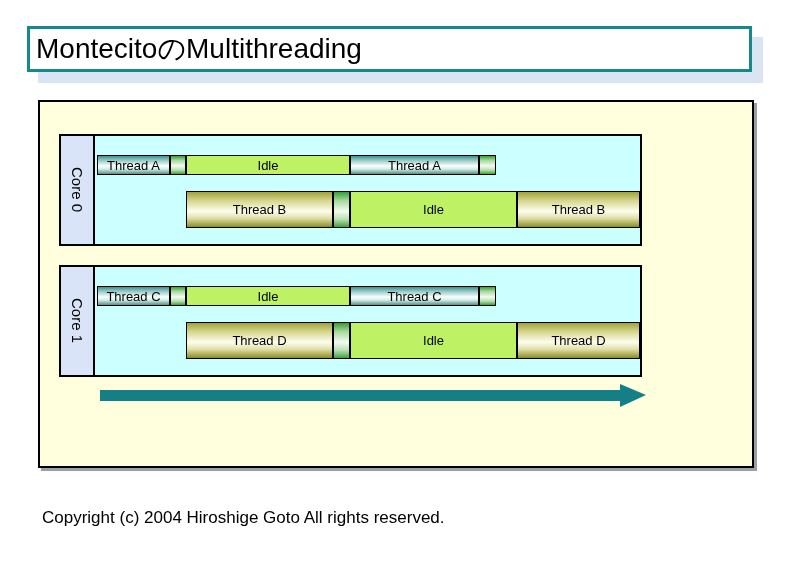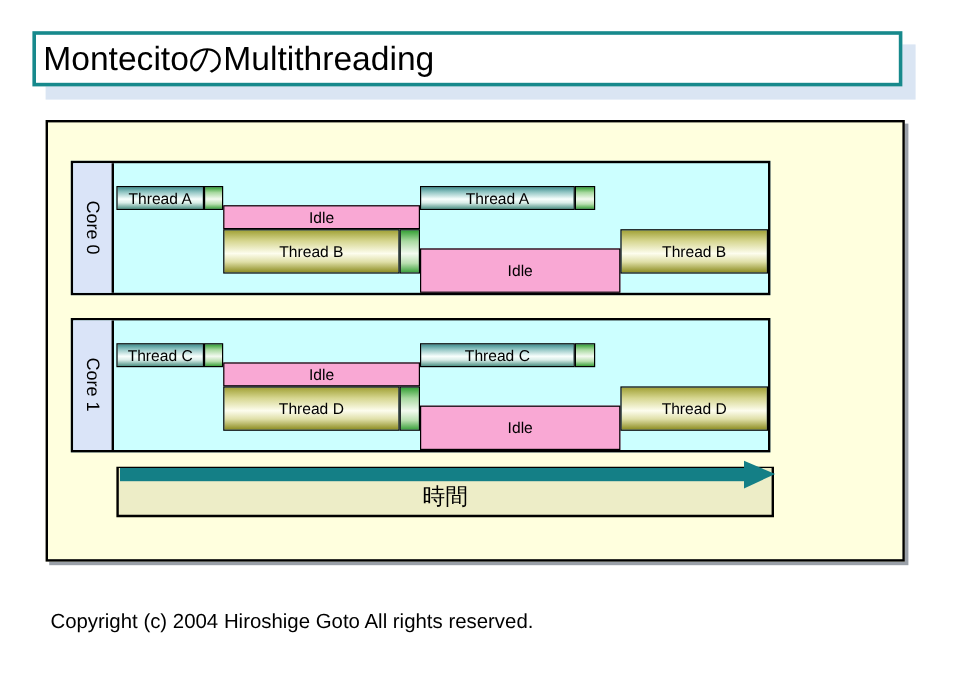--- a/index.html
+++ b/index.html
@@ -25,21 +25,21 @@
               writing-mode:vertical-rl;font-size:15px;}
   .row{position:absolute;left:34px;right:0;}
   .row1{top:19px;height:20px;}
   .row2{top:55px;height:37px;}
 
   .seg{position:absolute;top:0;height:100%;box-sizing:border-box;border:1px solid #000;
        display:flex;align-items:center;justify-content:center;font-size:13px;white-space:nowrap;}
   .seg.teal {background:linear-gradient(to bottom,#418F8F 0%,#8FC4C2 22%,#F8FFFD 55%,#D9EDE8 72%,#4F9386 100%);}
   .seg.olive{background:linear-gradient(to bottom,#A2A238 0%,#D6D690 25%,#FDFDEE 55%,#DFDFA8 75%,#8D8D22 100%);}
   .seg.cap  {background:linear-gradient(to bottom,#35A035 0%,#A8D9A0 25%,#F3FAF0 55%,#B9DFB0 78%,#3DA23D 100%);}
-  .seg.idle {background:#f9a8d4;margin-top:16px;}
+  .seg.idle {background:#bef264;}
 
   
   .time-box{position:absolute;left:57px;top:287px;width:544px;height:39px;background:#EDEDC7;
             border:2px solid #000;border-top-width:1px;display:flex;align-items:center;justify-content:center;}
   .time-box span{font-size:19px;padding-top:8px;}
   .arrow-shaft{position:absolute;left:60px;top:288px;width:520px;height:11px;background:#147F86;}
   .arrow-head{position:absolute;left:580px;top:282px;width:0;height:0;
               border-left:26px solid #147F86;border-top:11px solid transparent;border-bottom:12px solid transparent;}
 
   
@@ -83,23 +83,20 @@
         <div class="seg cap" style="left:384px;width:17px;"></div>
       </div>
       <div class="row row2">
         <div class="seg olive" style="left:91px;width:147px;">Thread D</div>
         <div class="seg cap" style="left:238px;width:17px;"></div>
         <div class="seg idle" style="left:255px;width:167px;">Idle</div>
         <div class="seg olive" style="left:422px;width:123px;">Thread D</div>
       </div>
     </div>
 
-    <div class="time-box">
-      <span>時間</span>
-    </div>
     <div class="arrow-shaft"></div>
     <div class="arrow-head"></div>
 
   </div>
 
   <div class="copyright">Copyright (c) 2004 Hiroshige Goto All rights reserved.</div>
 
 </div>
 
 </body></html>

